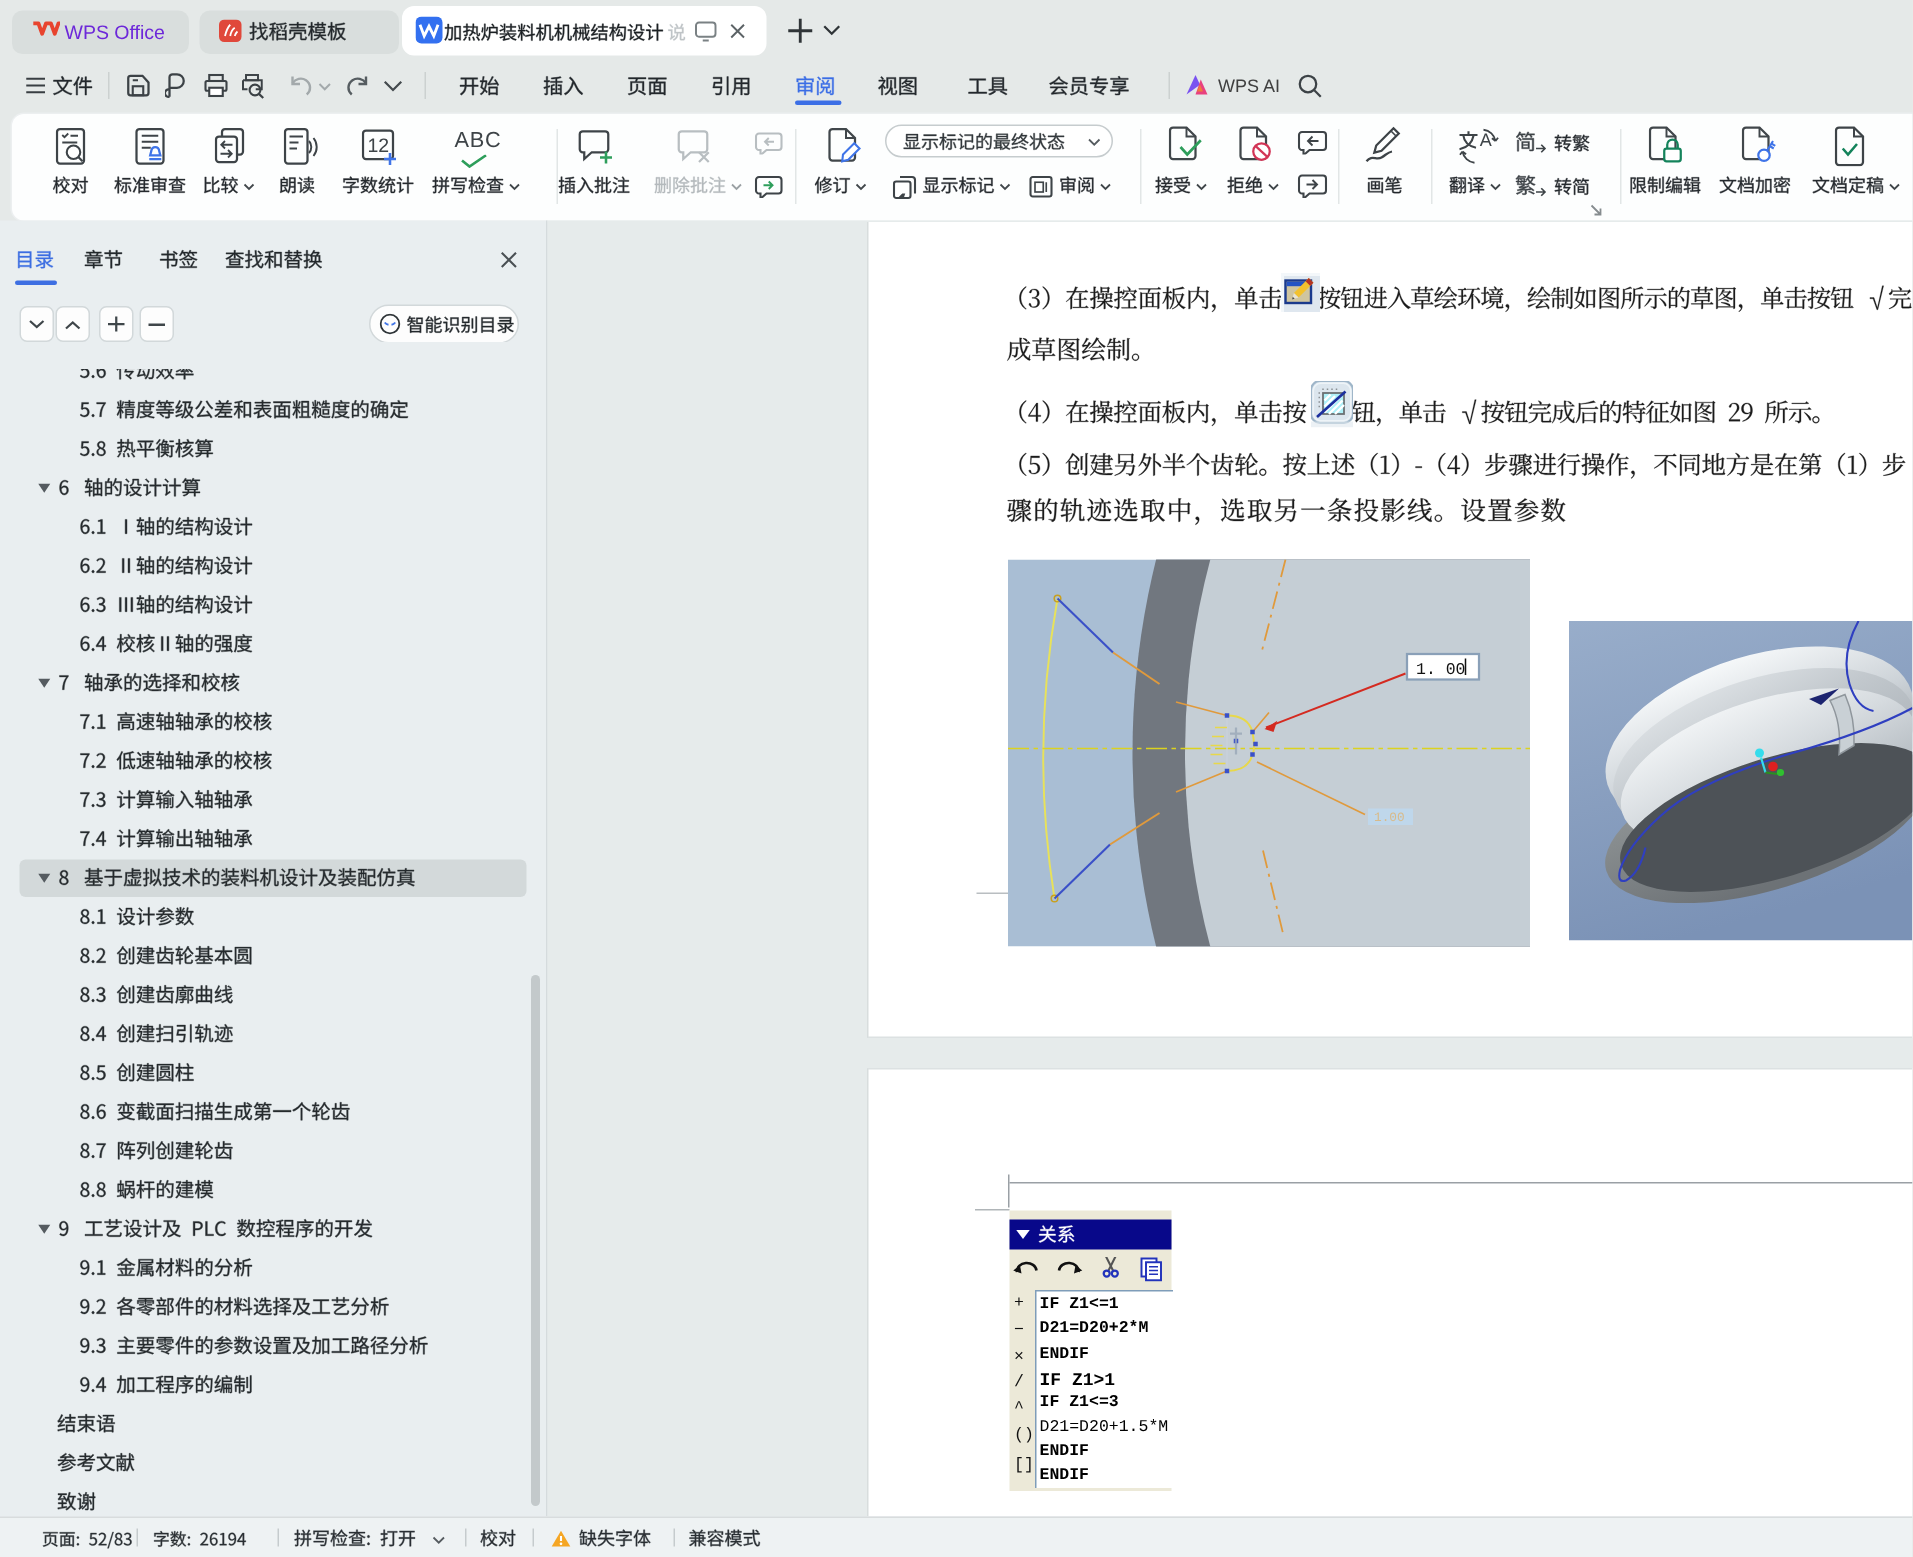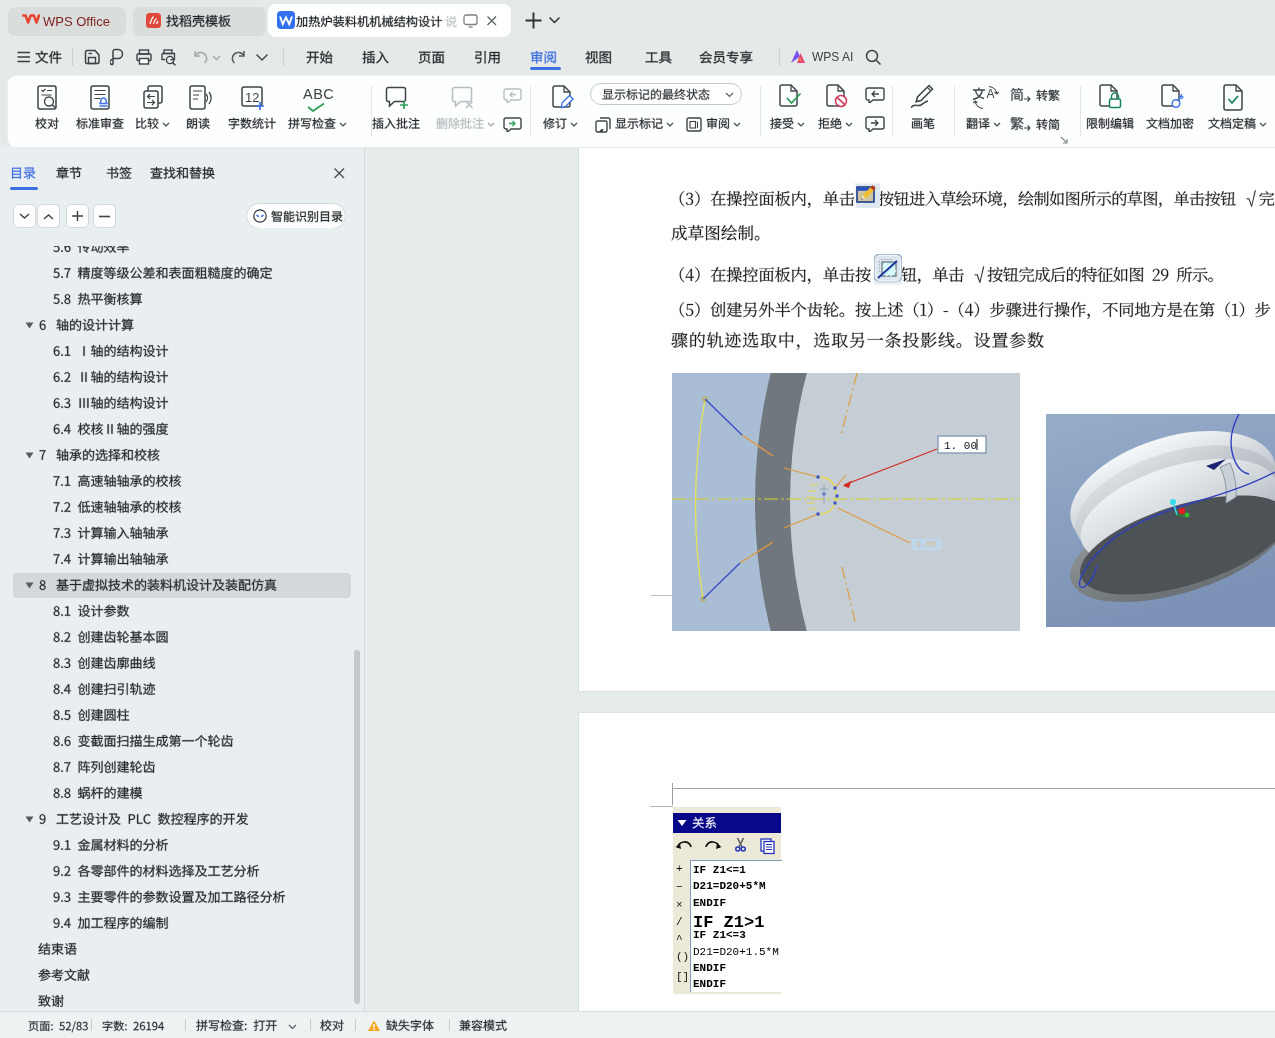--- a/index.html
+++ b/index.html
@@ -301,21 +301,21 @@
 <div style="position:absolute;left:365px;top:147px;width:910px;height:864px;background:#e6ebeb"></div>
 <div style="position:absolute;left:578px;top:148px;width:697px;height:544px;background:#fff;border-left:1px solid #d8dddd;border-bottom:1px solid #dce1e2;box-sizing:border-box"></div>
 <div style="position:absolute;left:578px;top:712px;width:697px;height:299px;background:#fff;border-left:1px solid #d8dddd;border-top:1px solid #dce1e2;box-sizing:border-box"></div>
 <div style="position:absolute;left:0;top:1011px;width:1275px;height:27px;background:#eef2f3;border-top:1px solid #d8dcdd;box-sizing:border-box"></div>
 <div style="position:absolute;left:8px;top:7px;width:118px;height:29px;background:#d9dedd;border-radius:7px"></div>
 <div style="position:absolute;left:133px;top:7px;width:133px;height:29px;background:#d9dedd;border-radius:7px"></div>
 <div style="position:absolute;left:268px;top:4px;width:243px;height:33px;background:#fff;border-radius:8px"></div>
 <svg style="position:absolute;left:21px;top:13px" width="19" height="16">
     <path d="M1.2 2.5 h3.4 l2.5 7 l2.6-7 h3.2 l2.6 7 l2.5-7 h3.4" stroke="#e8442e" stroke-width="2.5" fill="none" stroke-linejoin="round"></path>
   </svg>
-<div class="ls" style="left:43px;top:14px;font-size:13px;color:#7f1d1d">WPS Office</div>
+<div class="ls" style="left:43px;top:14px;font-size:13px;color:#6d28d9">WPS Office</div>
 <svg style="position:absolute;left:146px;top:13px" width="16" height="16">
     <rect width="15" height="15" rx="3.5" fill="#e0483b"></rect>
     <path d="M4 11 C5 7 6 5 7.5 3.5 M7.5 11 C8 8 9 6.5 10.5 5.5 M10.5 11 C11 9.4 11.6 8.6 12.3 8" stroke="#fff" stroke-width="1.2" fill="none"></path>
   </svg>
 <svg style="position:absolute;left:166px;top:14px" width="66" height="16">
     <g fill="#24292d" stroke="#24292d" stroke-width="5" transform="translate(0,11.8) scale(0.052,-0.052)">
       <use href="#a1"></use>
       <use href="#a2" x="250"></use>
       <use href="#a3" x="500"></use>
       <use href="#a4" x="750"></use>
@@ -1681,18 +1681,18 @@
   </svg>
 <div style="position:absolute;left:690px;top:860px;width:91px;height:131px;background:#fff;border:1px solid #7f9db9;border-width:1px 0 0 1px"></div>
 <div class="lm" style="left:676px;top:863px;font-size:11px;color:#111">+</div>
 <div class="lm" style="left:676px;top:881px;font-size:11px;color:#111">−</div>
 <div class="lm" style="left:676px;top:899px;font-size:11px;color:#111">×</div>
 <div class="lm" style="left:676px;top:916px;font-size:11px;color:#111">/</div>
 <div class="lm" style="left:676px;top:933px;font-size:11px;color:#111">^</div>
 <div class="lm" style="left:676px;top:951px;font-size:11px;color:#111">()</div>
 <div class="lm" style="left:676px;top:971px;font-size:11px;color:#111">[]</div>
 <div class="lm" style="left:693px;top:864px;font-size:11px;font-weight:bold;color:#000">IF Z1&lt;=1</div>
-<div class="lm" style="left:693px;top:880px;font-size:11px;font-weight:bold;color:#000">D21=D20+5*M</div>
+<div class="lm" style="left:693px;top:880px;font-size:11px;font-weight:bold;color:#000">D21=D20+2*M</div>
 <div class="lm" style="left:693px;top:897px;font-size:11px;font-weight:bold;color:#000">ENDIF</div>
-<div class="lm" style="left:693px;top:913px;font-size:17px;font-weight:bold;color:#000">IF Z1&gt;1</div>
+<div class="lm" style="left:693px;top:913px;font-size:12px;font-weight:bold;color:#000">IF Z1&gt;1</div>
 <div class="lm" style="left:693px;top:929px;font-size:11px;font-weight:bold;color:#000">IF Z1&lt;=3</div>
 <div class="lm" style="left:693px;top:946px;font-size:11px;font-weight:normal;color:#000">D21=D20+1.5*M</div>
 <div class="lm" style="left:693px;top:962px;font-size:11px;font-weight:bold;color:#000">ENDIF</div>
 <div class="lm" style="left:693px;top:978px;font-size:11px;font-weight:bold;color:#000">ENDIF</div>
 </body></html>

